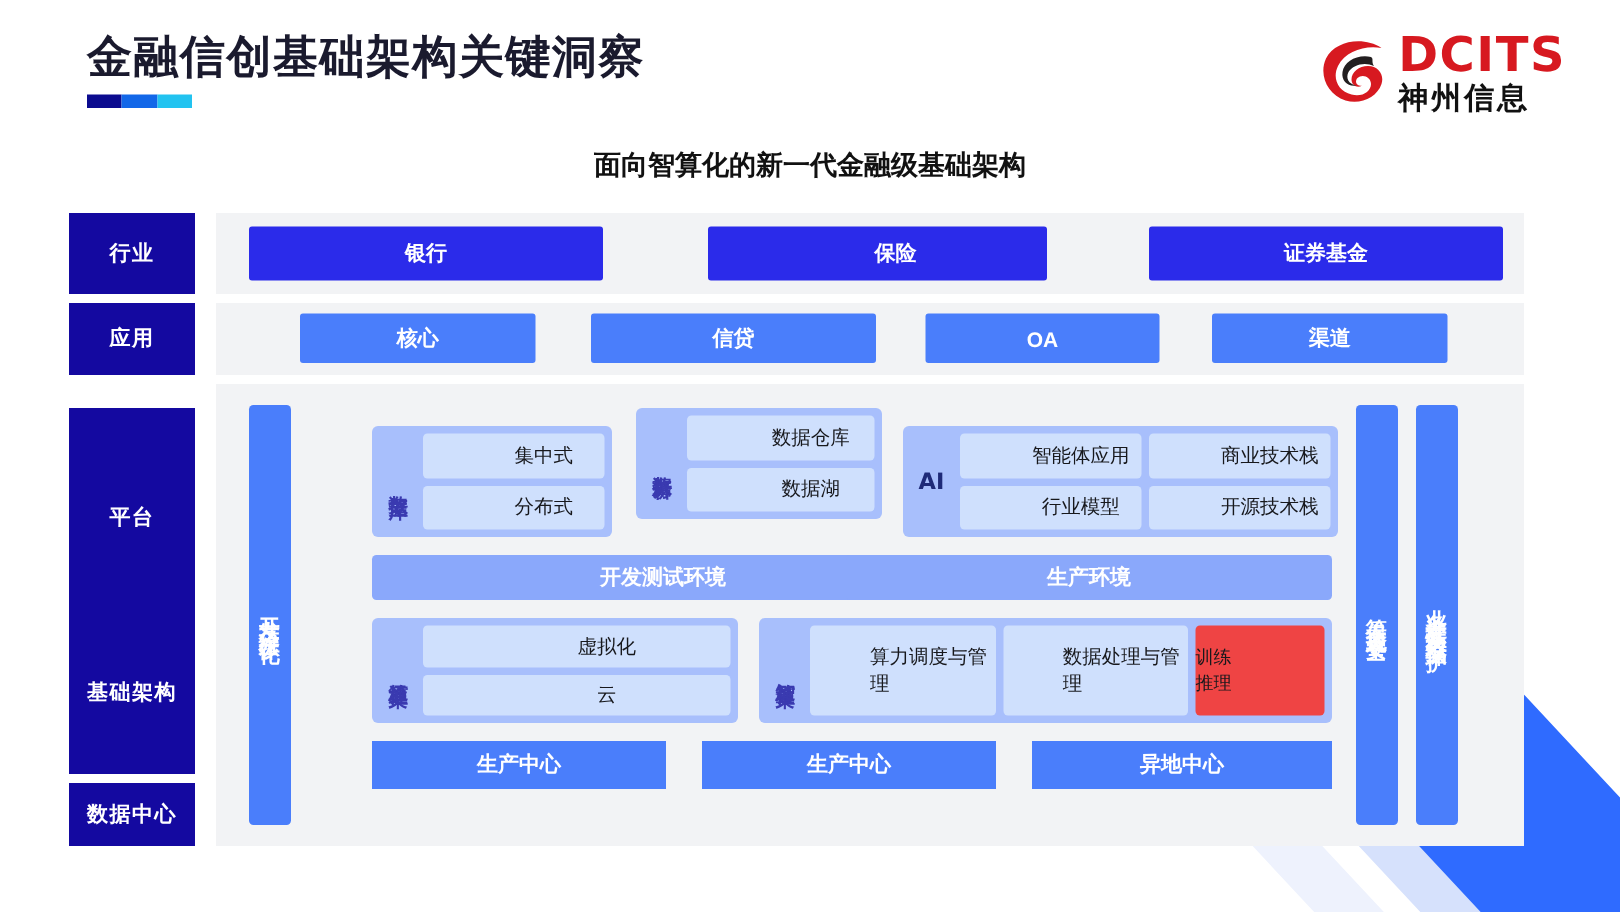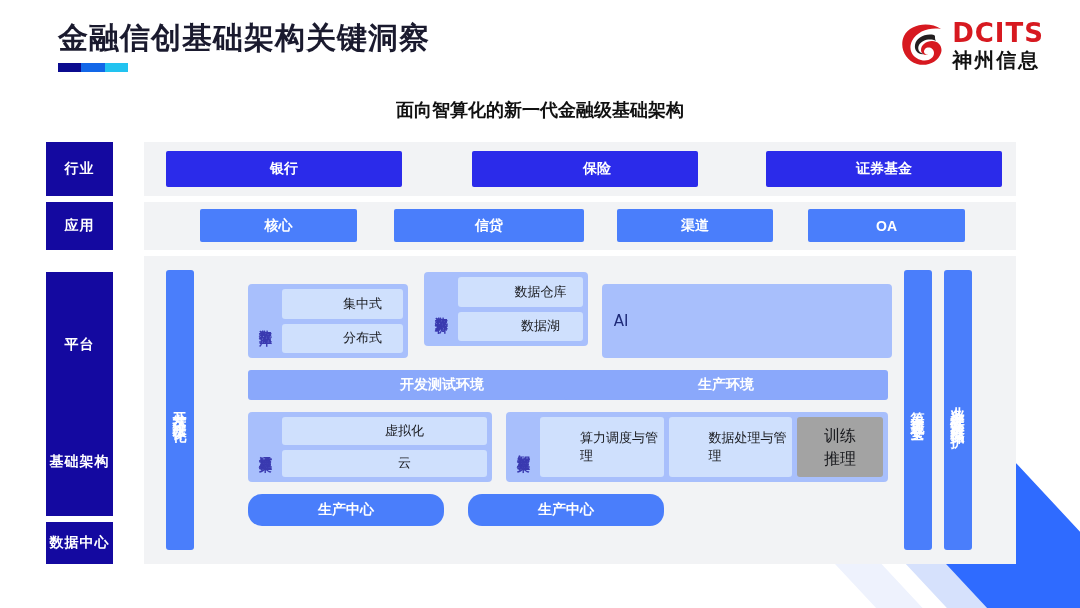--- a/index.html
+++ b/index.html
@@ -25,32 +25,32 @@
   .title { position:absolute; left:58px; top:18px; font-size:30px; font-weight:700; color:#1a1a2e; letter-spacing:1px; }
   .accent { position:absolute; left:58px; top:63px; width:70px; height:9px; display:flex; }
   .accent i { display:block; height:100%; }
   .accent i:nth-child(1){ width:33%; background:#0b0b8f; }
   .accent i:nth-child(2){ width:34%; background:#1267e8; }
   .accent i:nth-child(3){ width:33%; background:#22c3f0; }
 
   .logo { position:absolute; right:36px; top:20px; display:flex; align-items:center; gap:7px; }
   .logo-mark { width:44px; height:46px; flex:none; }
   .logo-text { display:flex; flex-direction:column; line-height:1; }
-  .logo-en { font-size:26px; font-weight:800; color:#d71920; letter-spacing:1px; font-family:"DejaVu Sans", sans-serif; }
+  .logo-en { font-size:32px; font-weight:800; color:#d71920; letter-spacing:1px; font-family:"DejaVu Sans", sans-serif; }
   .logo-cn { font-size:20px; font-weight:700; color:#111; letter-spacing:2px; margin-top:4px; }
 
   .subtitle { position:absolute; left:0; top:98px; width:1080px; text-align:center;
               font-size:18px; font-weight:700; color:#111; }
 
   
   .diagram { position:absolute; left:46px; top:142px; width:970px; height:422px; }
 
   
   .side { position:absolute; left:0; top:0; width:84px; height:100%; }
-  .side-cell { position:absolute; left:0; width:67px; background:#1409a0; color:#fff;
+  .side-cell { position:absolute; left:0; width:84px; background:#1409a0; color:#fff;
                display:flex; align-items:center; justify-content:center;
                font-size:14px; font-weight:700; letter-spacing:1px; }
   .sc-0 { top:0;   height:54px; }
   .sc-1 { top:60px; height:48px; }
   .sc-2 { top:130px; height:146px; }
   .sc-3 { top:266px; height:108px; }
   .sc-4 { top:380px; height:42px; }
 
   
   .panel { position:absolute; background:#f2f3f5; }
@@ -98,40 +98,40 @@
   .group-items { flex:1; display:flex; flex-direction:column; gap:5px; }
   .item { background:#cfe0fd; border-radius:3px; display:flex; align-items:center; justify-content:center;
           font-size:13px; color:#17181c; flex:1;padding-left:40px; }
 
   .g-db  { left:104px; top:28px; width:160px; height:74px; }
   .g-da  { left:280px; top:16px; width:164px; height:74px; }
 
   .g-ai { position:absolute; left:458px; top:28px; width:290px; height:74px;
           background:#a8bffc; border-radius:4px; display:flex; align-items:stretch; padding:5px; gap:5px; }
   .g-ai .ai-label { width:28px; flex:none; display:flex; align-items:center; justify-content:center;
-                    font-size:15px; font-weight:400; color:#1e2a78; font-family:"DejaVu Sans", sans-serif; }
+                    font-size:15px; font-weight:700; color:#1e2a78; font-family:"DejaVu Sans", sans-serif; }
   .ai-grid { flex:1; display:grid; grid-template-columns:1fr 1fr; grid-template-rows:1fr 1fr; gap:5px; }
 
   
   .env { position:absolute; background:#8aa8fb; color:#fff; border-radius:3px;
          display:flex; align-items:center; justify-content:center; font-size:14px; font-weight:700; }
   .env-dev  { left:104px; top:114px; width:356px; height:30px;padding-left:32px; }
   .env-prod { left:420px; top:114px; width:324px; height:30px; }
 
   
   .g-gc { left:104px; top:156px; width:244px; height:70px; }
   .g-ic { position:absolute; left:362px; top:156px; width:382px; height:70px;
           background:#a8bffc; border-radius:4px; display:flex; align-items:stretch; padding:5px; gap:5px; }
   .ic-items { flex:1; display:flex; flex-direction:row; gap:5px; }
-  .ic-side { width:86px; flex:none; background:#a3a3a3; border-radius:3px;
-             display:flex; flex-direction:column; align-items:center; justify-content:center;
-             font-size:16px; color:#17181c; line-height:1.45; }
-
-  
-  .center { position:absolute; background:#4a7efb; color:#fff; border-radius:14px;
+  .ic-side { width:86px; flex:none; background:#ef4444; border-radius:3px;
+             display:flex; flex-direction:column; align-items:flex-start; justify-content:center;
+             font-size:12px; color:#17181c; line-height:1.45; }
+
+  
+  .center { position:absolute; background:#4a7efb; color:#fff; border-radius:0;
             display:flex; align-items:center; justify-content:center; font-size:14px; font-weight:700; }
   .c-0 { left:104px; top:238px; width:196px; height:32px; }
   .c-1 { left:324px; top:238px; width:196px; height:32px; }
   .c-2 { left:544px; top:238px; width:200px; height:32px; }
 </style>
 </head>
 <body>
 
 <div id="root">
 
@@ -180,22 +180,22 @@
         <div class="chip chip-dark">银行</div>
         <div class="chip chip-dark">保险</div>
         <div class="chip chip-dark">证券基金</div>
       </div>
     </div>
 
     <div class="panel p-app">
       <div class="row r-app">
         <div class="chip chip-mid">核心</div>
         <div class="chip chip-mid">信贷</div>
+        <div class="chip chip-mid">OA</div>
         <div class="chip chip-mid">渠道</div>
-        <div class="chip chip-mid">OA</div>
       </div>
     </div>
 
     <div class="panel p-stack">
 
       <div class="vbar vb-devops">开发运维一体化</div>
       <div class="vbar vb-sec">等保合规安全</div>
       <div class="vbar vb-cont">业务连续性及数据保护</div>
 
       <div class="group g-db">
@@ -209,20 +209,26 @@
       <div class="group g-da">
         <div class="group-label">数据分析</div>
         <div class="group-items">
           <div class="item">数据仓库</div>
           <div class="item">数据湖</div>
         </div>
       </div>
 
       <div class="g-ai">
         <div class="ai-label">AI</div>
+        <div class="ai-grid">
+          <div class="item">智能体应用</div>
+          <div class="item">商业技术栈</div>
+          <div class="item">行业模型</div>
+          <div class="item">开源技术栈</div>
+        </div>
       </div>
 
       <div class="env env-dev">开发测试环境</div>
       <div class="env env-prod">生产环境</div>
 
       <div class="group g-gc">
         <div class="group-label">通算框架</div>
         <div class="group-items">
           <div class="item">虚拟化</div>
           <div class="item">云</div>
@@ -236,16 +242,17 @@
           <div class="item">数据处理与管理</div>
         </div>
         <div class="ic-side">
           <span>训练</span>
           <span>推理</span>
         </div>
       </div>
 
       <div class="center c-0">生产中心</div>
       <div class="center c-1">生产中心</div>
+      <div class="center c-2">异地中心</div>
 
     </div>
   </div>
 </div>
 
 </body></html>

